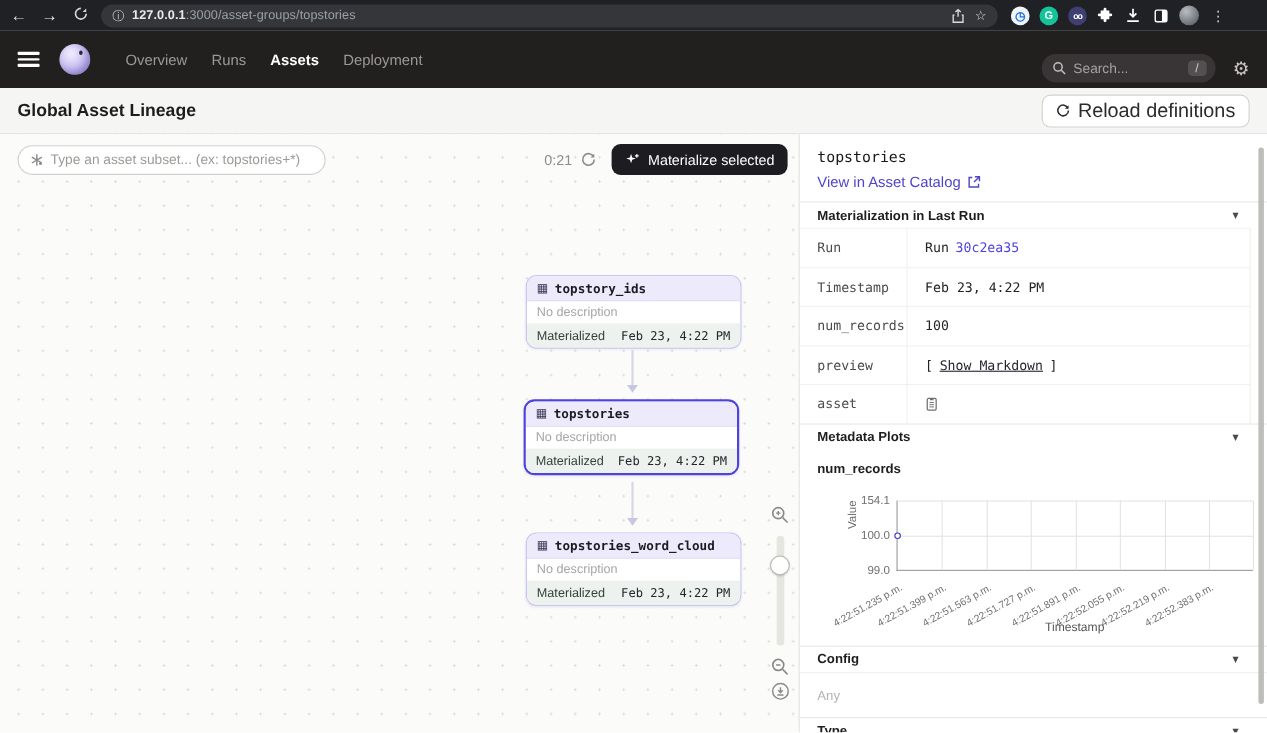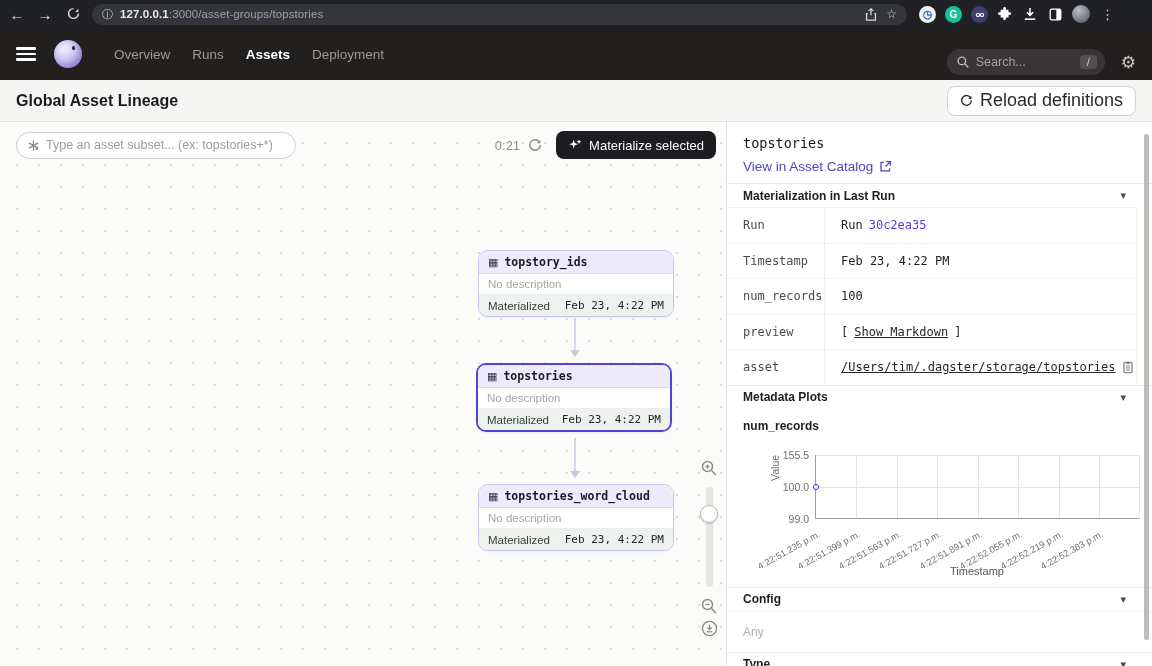--- a/index.html
+++ b/index.html
@@ -333,41 +333,40 @@
         <span class="lbl">preview</span>
         <span class="val">
             <span>[</span>
             <a class="darklink">Show Markdown</a>
             <span>]</span>
           </span>
       </div>
       <div class="meta-row">
         <span class="lbl">asset</span>
         <span class="val">
-            <a class="darklink">/Users/tim/.dagster/storage/topstories</a>
           <span class="copy-ic">
             <svg width="12" height="13" viewBox="0 0 14 16">
                 <rect x="2" y="1.5" width="10" height="13" rx="1.5" fill="none" stroke="#6f6f6f" stroke-width="1.4"></rect>
                 <path d="M5 1.5h4v2H5z" fill="#6f6f6f"></path>
                 <path d="M4.5 6h5M4.5 8.5h5M4.5 11h5" stroke="#6f6f6f" stroke-width="1.1"></path>
               </svg>
           </span>
         </span>
       </div>
     </div>
 
     <div class="sechead">
       <span class="st">Metadata Plots</span>
       <span class="chev">▾</span>
     </div>
 
     <div class="plotblk">
       <div class="plot-name">num_records</div>
       <div class="chartwrap">
-        <span class="ytick" style="top:12px;">155.5</span>
+        <span class="ytick" style="top:12px;">154.1</span>
         <span class="ytick" style="top:44px;">100.0</span>
         <span class="ytick" style="top:76px;">99.0</span>
         <span class="ylab">Value</span>
         <div class="plotarea">
           <div class="gl-h" style="top:0;"></div>
           <div class="gl-h" style="top:32px;"></div>
           <div class="gl-v" style="left:40px;"></div>
           <div class="gl-v" style="left:81px;"></div>
           <div class="gl-v" style="left:121px;"></div>
           <div class="gl-v" style="left:162px;"></div>

